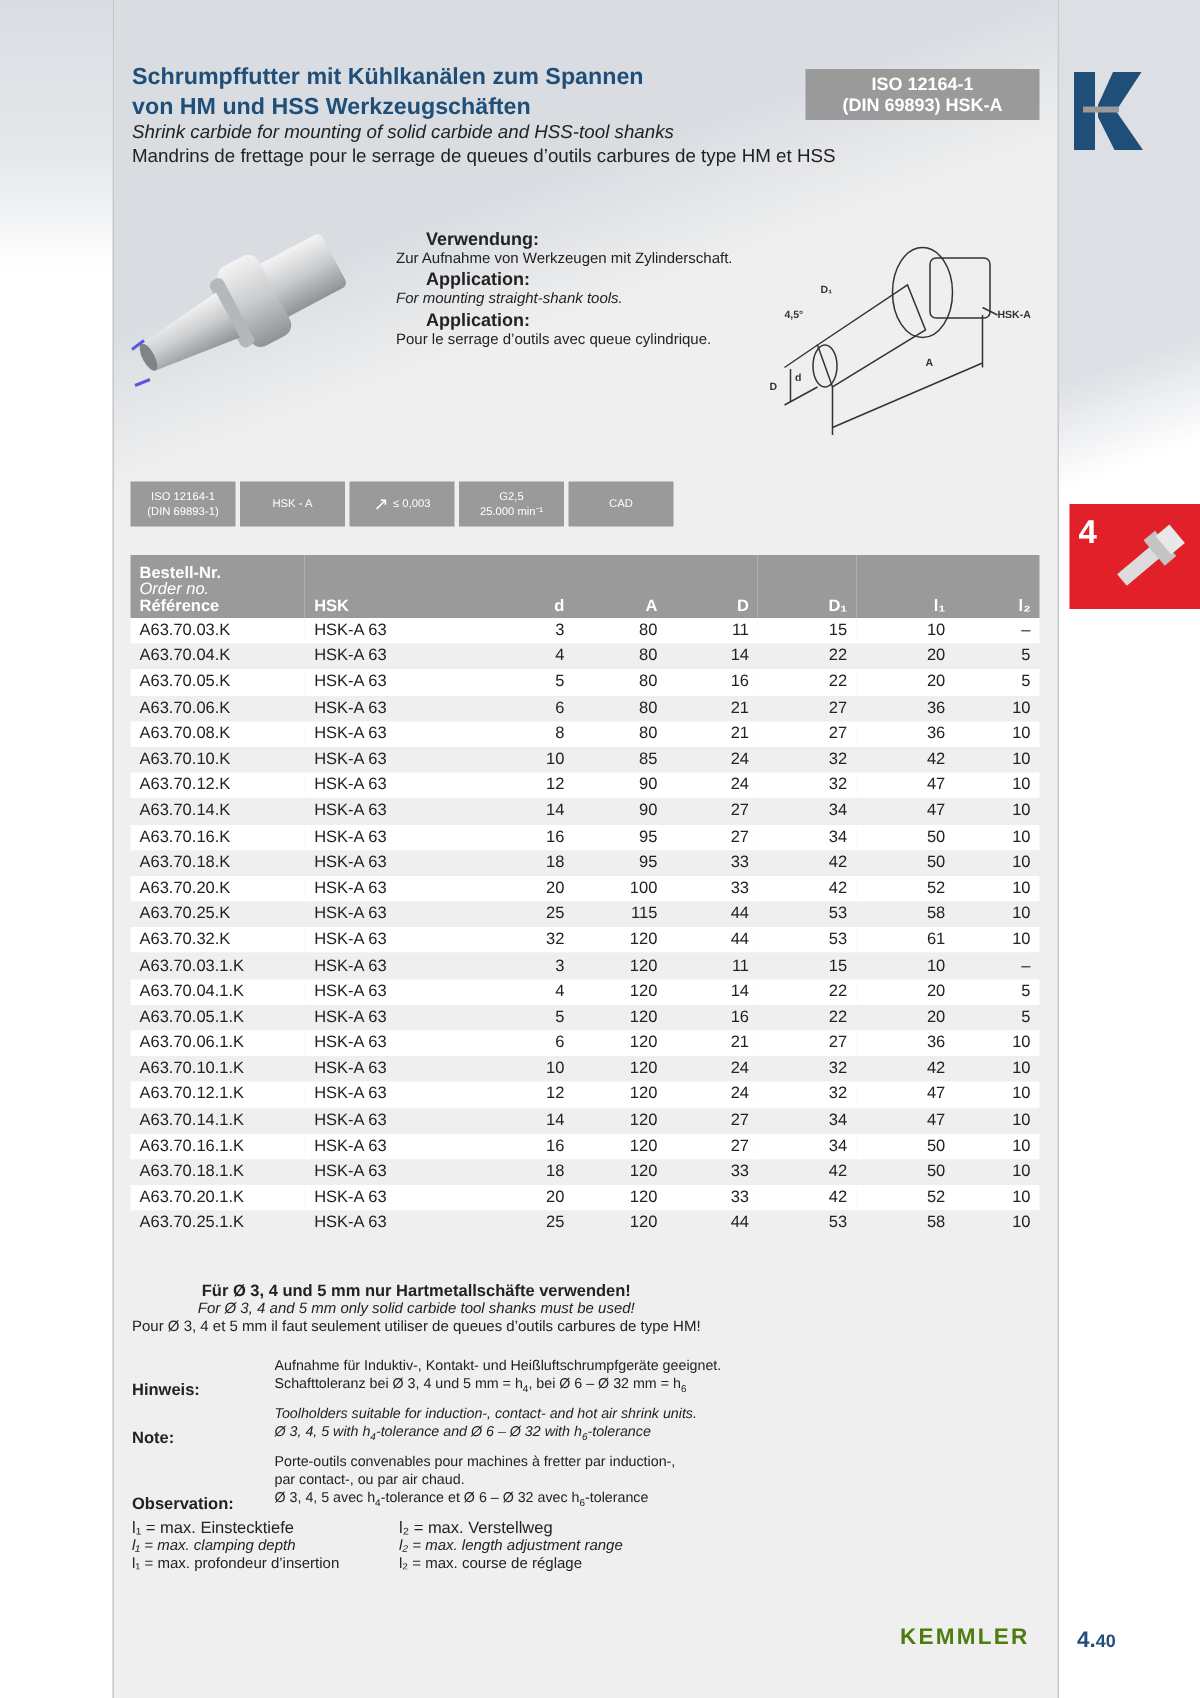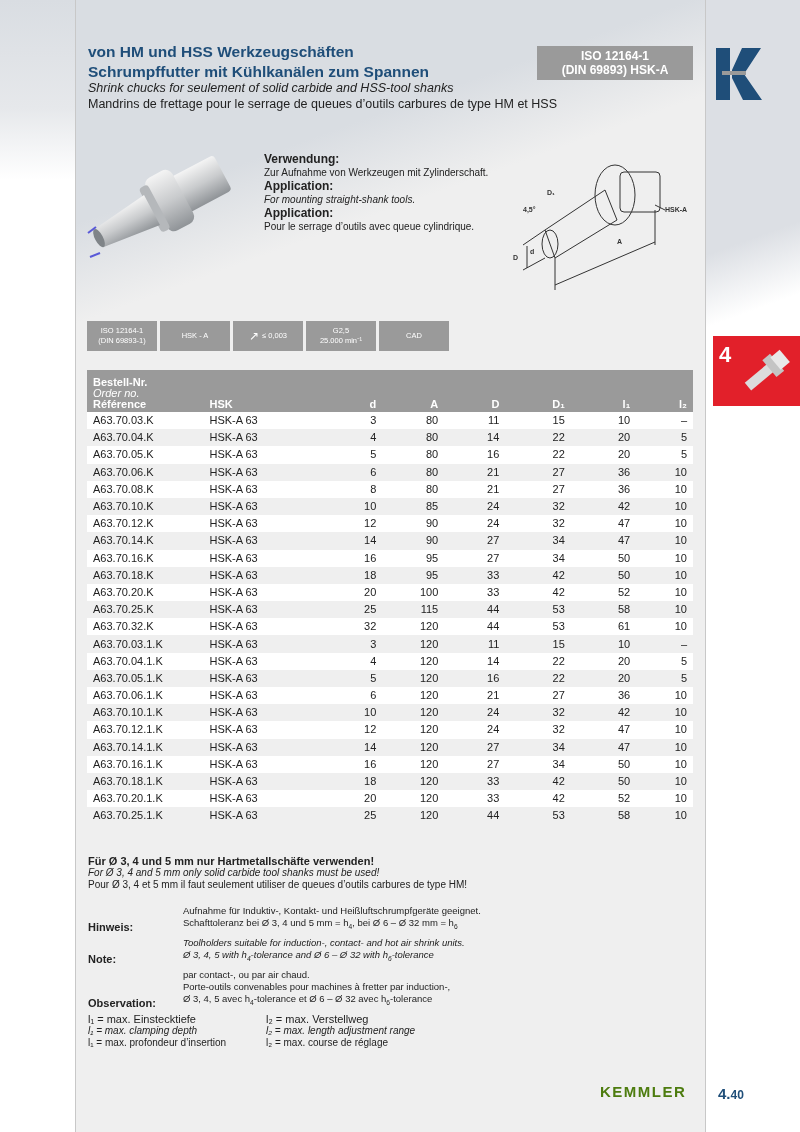--- a/index.html
+++ b/index.html
@@ -38,21 +38,21 @@
   .title-fr { position: absolute; left: 88px; top: 97px; font-size: 12.5px; }
 
   .iso-badge {
     position: absolute; left: 537px; top: 46px; width: 156px; height: 34px;
     background: #9a9a9a; color: #fff; font-size: 12px; font-weight: bold;
     text-align: center; line-height: 14px; padding-top: 3px; box-sizing: border-box;
   }
 
   .product-photo { position: absolute; left: 82px; top: 135px; width: 175px; height: 135px; }
   .usage { position: absolute; left: 264px; top: 152px; font-size: 10px; line-height: 13px; }
-  .usage .h { font-size: 12px; font-weight: bold; line-height: 14px; }
+  .usage .h { font-size: 12px; font-weight: bold; line-height: 14px; margin-left: 20px; }
   .usage .it { font-style: italic; }
   .diagram { position: absolute; left: 505px; top: 150px; width: 195px; height: 145px; }
 
   .spec-row { position: absolute; left: 87px; top: 321px; display: flex; gap: 3px; }
   .spec-box {
     width: 70px; height: 30px; background: #9a9a9a; color: #fff;
     font-size: 7.5px; text-align: center; display: flex; align-items: center; justify-content: center;
     line-height: 10px; flex-direction: column;
   }
 
@@ -69,21 +69,21 @@
   }
   table.prod thead th.r { text-align: right; }
   table.prod thead th .it { font-style: italic; font-weight: normal; }
   table.prod td { padding: 0 6px; height: 17.2px; line-height: 17px; white-space: nowrap; }
   table.prod td.r { text-align: right; }
   table.prod tbody tr:nth-child(odd) td { background: #ffffff; }
   table.prod tbody tr:nth-child(even) td { background: #efefef; }
   .c0 { width: 110px; } .c1 { width: 130px; } .c2 { width: 40px; } .c3 { width: 55px; }
   .c4 { width: 55px; } .c5 { width: 60px; } .c6 { width: 60px; } .c7 { width: 50px; }
 
-  .warn { position: absolute; left: 88px; top: 855px; font-size: 10px; line-height: 12px; }
+  .warn { position: absolute; left: 88px; top: 855px; font-size: 10px; line-height: 12px; text-align: center; }
   .warn .b { font-weight: bold; font-size: 11px; }
   .warn .it { font-style: italic; }
 
   .notes { position: absolute; left: 88px; top: 905px; font-size: 9.5px; line-height: 12px; }
   .note-row { display: flex; margin-bottom: 4px; align-items: flex-end; }
   .note-label { width: 95px; font-size: 11px; font-weight: bold; }
   .note-text { width: 370px; }
   .note-text.it { font-style: italic; }
   sub { font-size: 70%; }
 
@@ -107,24 +107,24 @@
   <div class="shade"></div>
 </div>
 
 <svg class="logo-k" viewBox="0 0 46 52">
   <rect x="0" y="0" width="14" height="52" fill="#1f4e79"></rect>
   <polygon points="26,0 45,0 28,26 46,52 27,52 16,30 16,22" fill="#1f4e79"></polygon>
   <rect x="6" y="23" width="24" height="4" fill="#9a9a9a"></rect>
 </svg>
 
 <div class="title-de">
+  <div>Schrumpffutter mit Kühlkanälen zum Spannen</div>
   <div>von HM und HSS Werkzeugschäften</div>
-  <div>Schrumpffutter mit Kühlkanälen zum Spannen</div>
-</div>
-<div class="title-en">Shrink chucks for seulement of solid carbide and HSS-tool shanks</div>
+</div>
+<div class="title-en">Shrink carbide for mounting of solid carbide and HSS-tool shanks</div>
 <div class="title-fr">Mandrins de frettage pour le serrage de queues d’outils carbures de type HM et HSS</div>
 
 <div class="iso-badge">
   <div>ISO 12164-1</div>
   <div>(DIN 69893) HSK-A</div>
 </div>
 
 <svg class="product-photo" viewBox="0 0 175 135">
   <defs>
     <linearGradient id="steel" x1="0" y1="0" x2="0" y2="1">
@@ -485,22 +485,22 @@
   <div class="note-row">
     <div class="note-label">Note:</div>
     <div class="note-text it">
       <div>Toolholders suitable for induction-, contact- and hot air shrink units.</div>
       <div><span>Ø 3, 4, 5 with h</span><sub>4</sub><span>-tolerance and Ø 6 – Ø 32 with h</span><sub>6</sub><span>-tolerance</span></div>
     </div>
   </div>
   <div class="note-row">
     <div class="note-label">Observation:</div>
     <div class="note-text">
+      <div>Porte-outils convenables pour machines à fretter par induction-,</div>
       <div>par contact-, ou par air chaud.</div>
-      <div>Porte-outils convenables pour machines à fretter par induction-,</div>
       <div><span>Ø 3, 4, 5 avec h</span><sub>4</sub><span>-tolerance et Ø 6 – Ø 32 avec h</span><sub>6</sub><span>-tolerance</span></div>
     </div>
   </div>
 </div>
 
 <div class="legend">
   <div class="col">
     <div class="b">l₁ = max. Einstecktiefe</div>
     <div class="it">l₁ = max. clamping depth</div>
     <div>l₁ = max. profondeur d’insertion</div>

